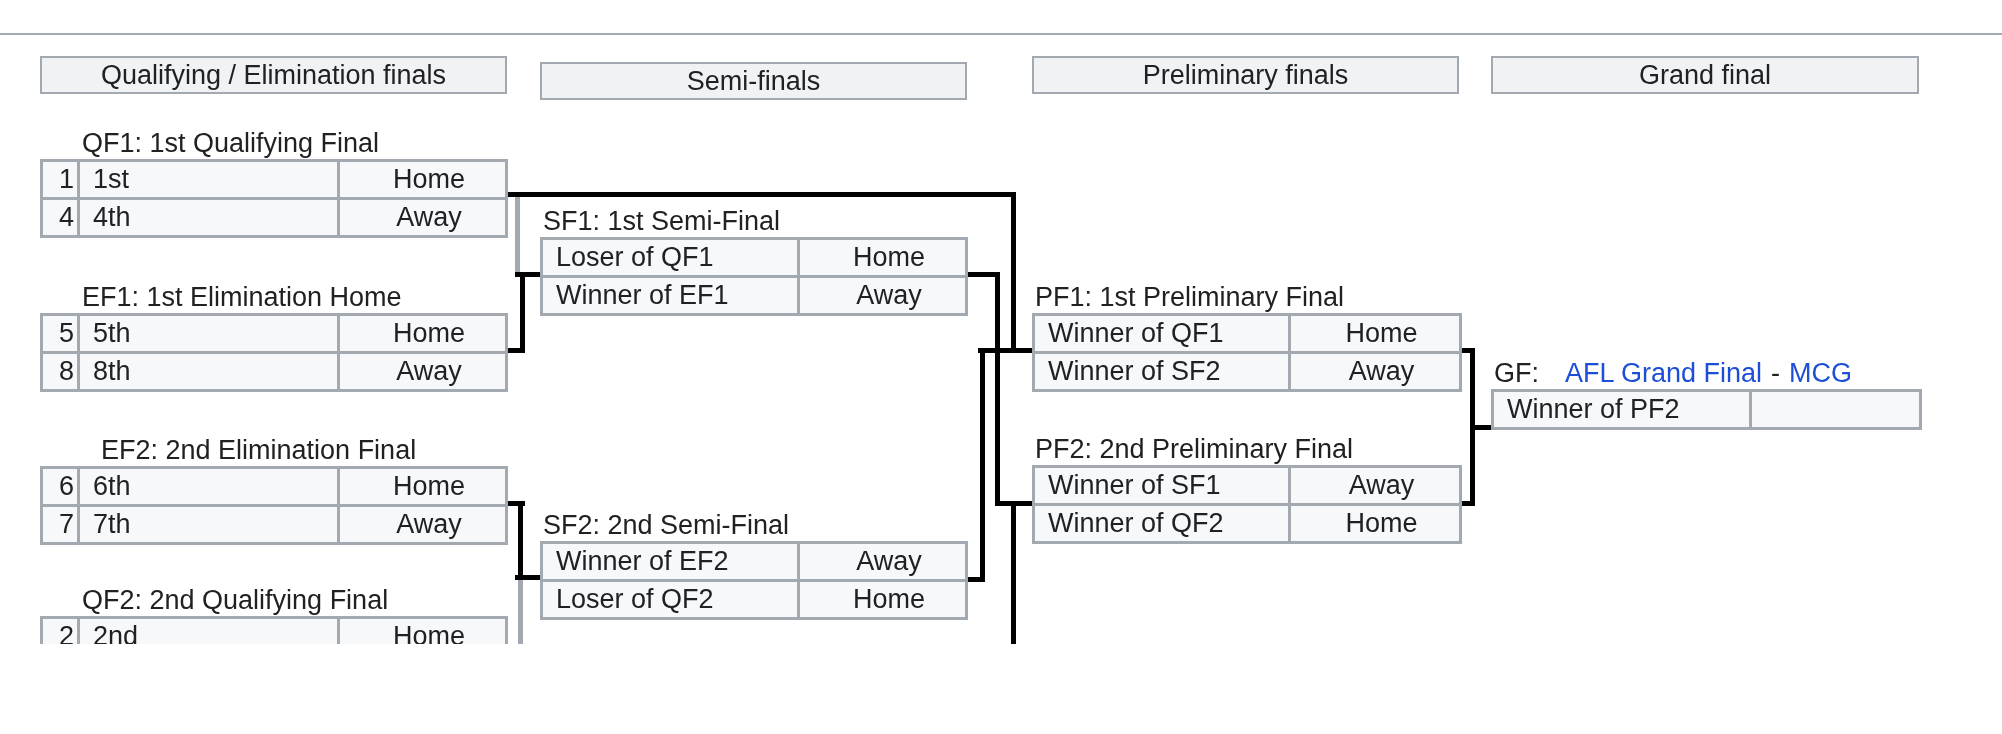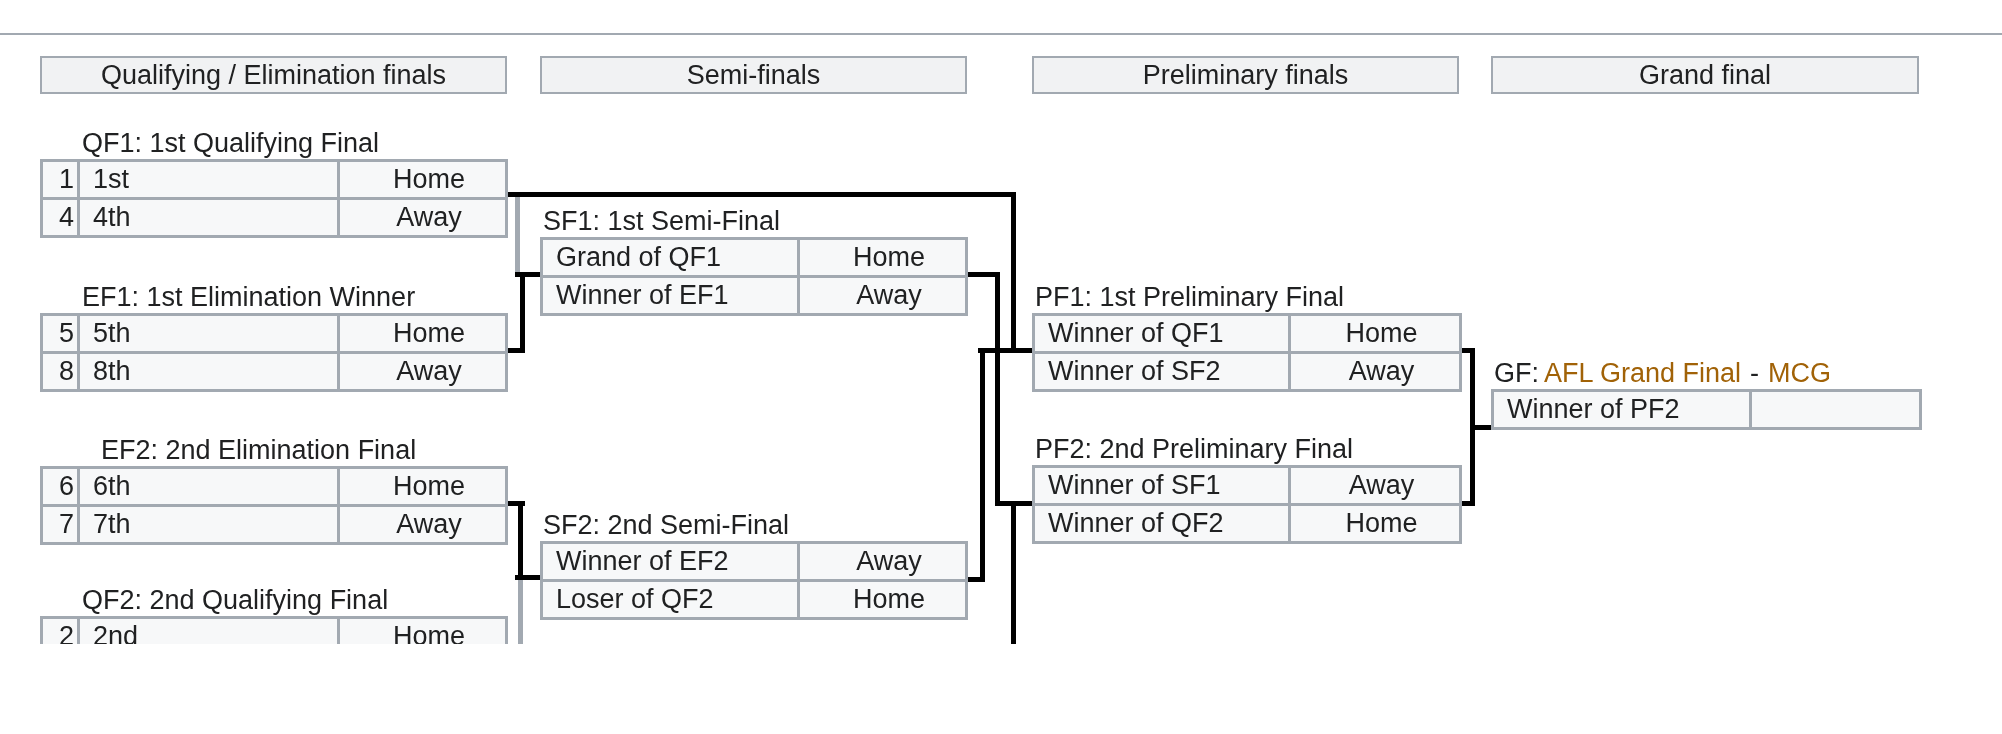--- a/index.html
+++ b/index.html
@@ -11,33 +11,33 @@
               justify-content:center;font-size:27px;}
   .match-title{position:absolute;height:30px;line-height:30px;font-size:27px;white-space:nowrap;}
   table.match-table{position:absolute;border-collapse:collapse;table-layout:fixed;}
   table.match-table td{border:3px solid #a2a9b1;background:#f7f8f9;height:38px;
       font-size:27px;color:#202122;padding:0 0 0 13px;white-space:nowrap;overflow:hidden;
       box-sizing:border-box;}
   td.seed{text-align:center;padding:0;background:#f0f1f3;}
   td.venue{text-align:center;padding:0;}
   .line-black{position:absolute;background:#000000;}
   .line-gray{position:absolute;background:#a2a9b1;}
-  .gf-line a{color:#a16207;text-decoration:none;cursor:pointer;}
-  .gf-prefix{margin-right:5px;}
+  .gf-line a{color:#1d4ed8;text-decoration:none;cursor:pointer;}
+  .gf-prefix{margin-right:26px;}
   .gf-sep{margin:0 9px;color:#202122;}
 </style>
 </head>
 <body>
 
 <div class="stage">
 
   <div class="top-rule"></div>
 
   <div class="col-header" style="left:40px;width:467px;">Qualifying / Elimination finals</div>
-  <div class="col-header" style="left:540px;width:427px;">Semi-finals</div>
+  <div class="col-header" style="left:540px;width:427px;margin-top:6px;">Semi-finals</div>
   <div class="col-header" style="left:1032px;width:427px;">Preliminary finals</div>
   <div class="col-header" style="left:1491px;width:428px;">Grand final</div>
 
   <div class="line-black" style="left:503px;top:192px;width:513px;height:5px;"></div>
   <div class="line-black" style="left:1011px;top:192px;width:5px;height:161px;"></div>
   <div class="line-black" style="left:978px;top:348px;width:54px;height:5px;"></div>
   <div class="line-gray" style="left:515px;top:197px;width:5px;height:78px;"></div>
   <div class="line-black" style="left:515px;top:272px;width:25px;height:5px;"></div>
   <div class="line-black" style="left:520px;top:275px;width:5px;height:78px;"></div>
   <div class="line-black" style="left:503px;top:348px;width:22px;height:5px;"></div>
@@ -71,21 +71,21 @@
           <td class="venue">Home</td>
         </tr>
     <tr>
           <td class="seed">4</td>
           <td>4th</td>
           <td class="venue">Away</td>
         </tr>
   </tbody>
     </table>
 
-  <div class="match-title" style="left:82px;top:282px;">EF1: 1st Elimination Winner</div>
+  <div class="match-title" style="left:82px;top:282px;">EF1: 1st Elimination Home</div>
   <table class="match-table" style="left:40px;top:313px;width:465px;">
     <colgroup>
         <col style="width:37px;">
         <col style="width:260px;">
         <col style="width:168px;">
       </colgroup>
     <tbody>
         <tr>
           <td class="seed">5</td>
           <td>5th</td>
@@ -142,21 +142,21 @@
     </table>
 
   <div class="match-title" style="left:543px;top:206px;">SF1: 1st Semi-Final</div>
   <table class="match-table" style="left:540px;top:237px;width:425px;">
     <colgroup>
         <col style="width:257px;">
         <col style="width:168px;">
       </colgroup>
     <tbody>
         <tr>
-          <td>Grand of QF1</td>
+          <td>Loser of QF1</td>
           <td class="venue">Home</td>
         </tr>
     <tr>
           <td>Winner of EF1</td>
           <td class="venue">Away</td>
         </tr>
   </tbody>
     </table>
 
   <div class="match-title" style="left:543px;top:510px;">SF2: 2nd Semi-Final</div>

